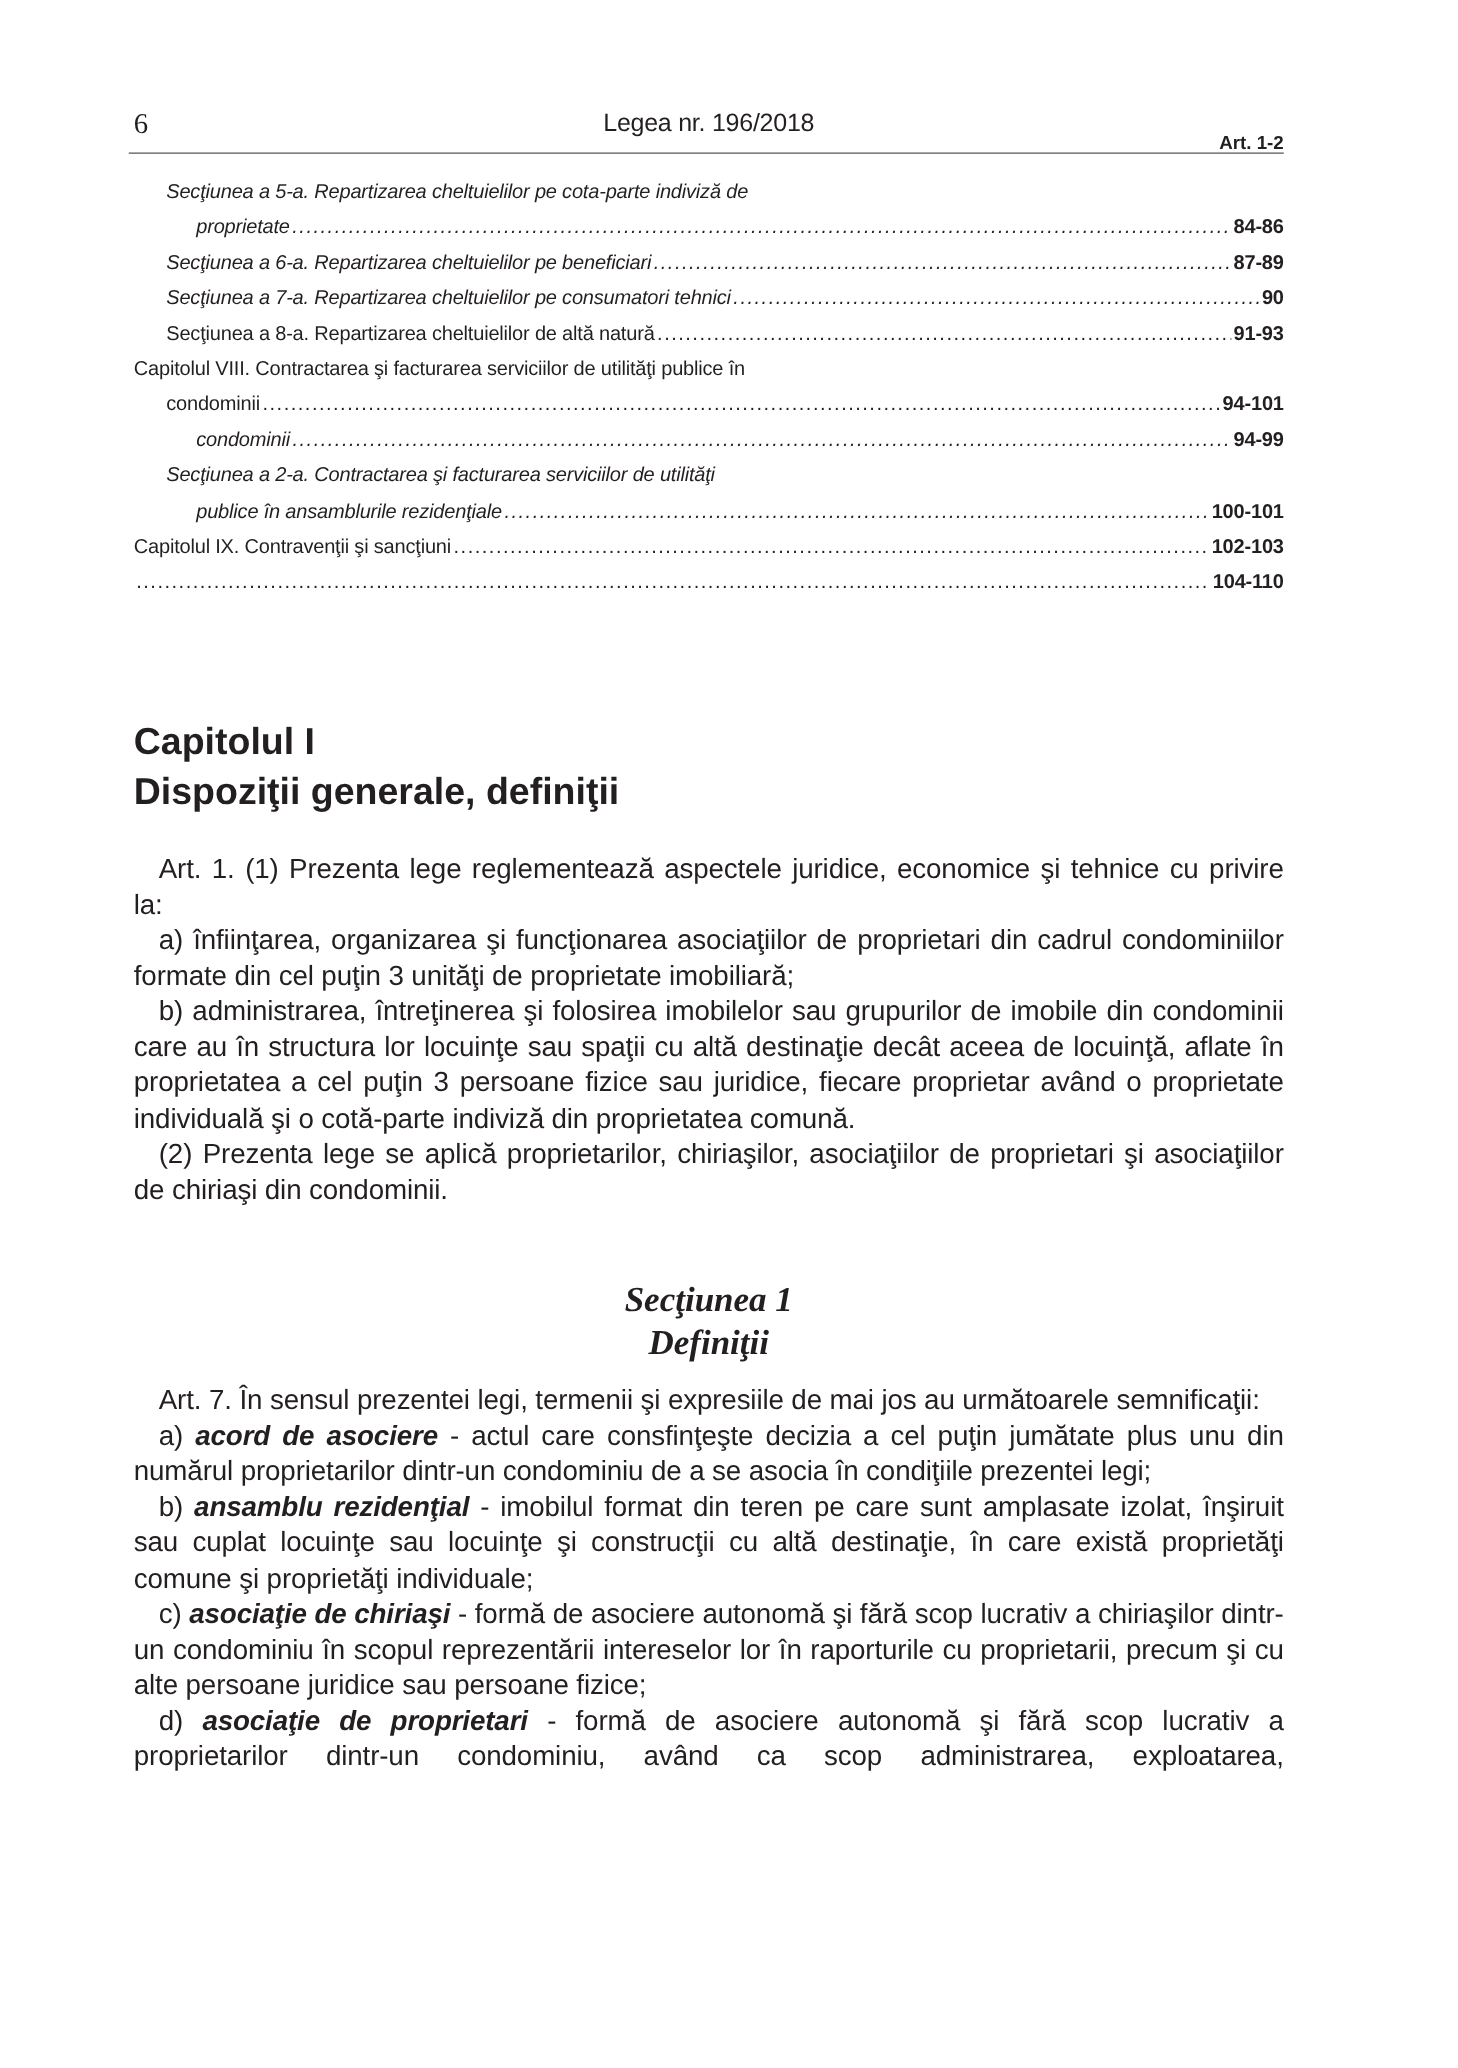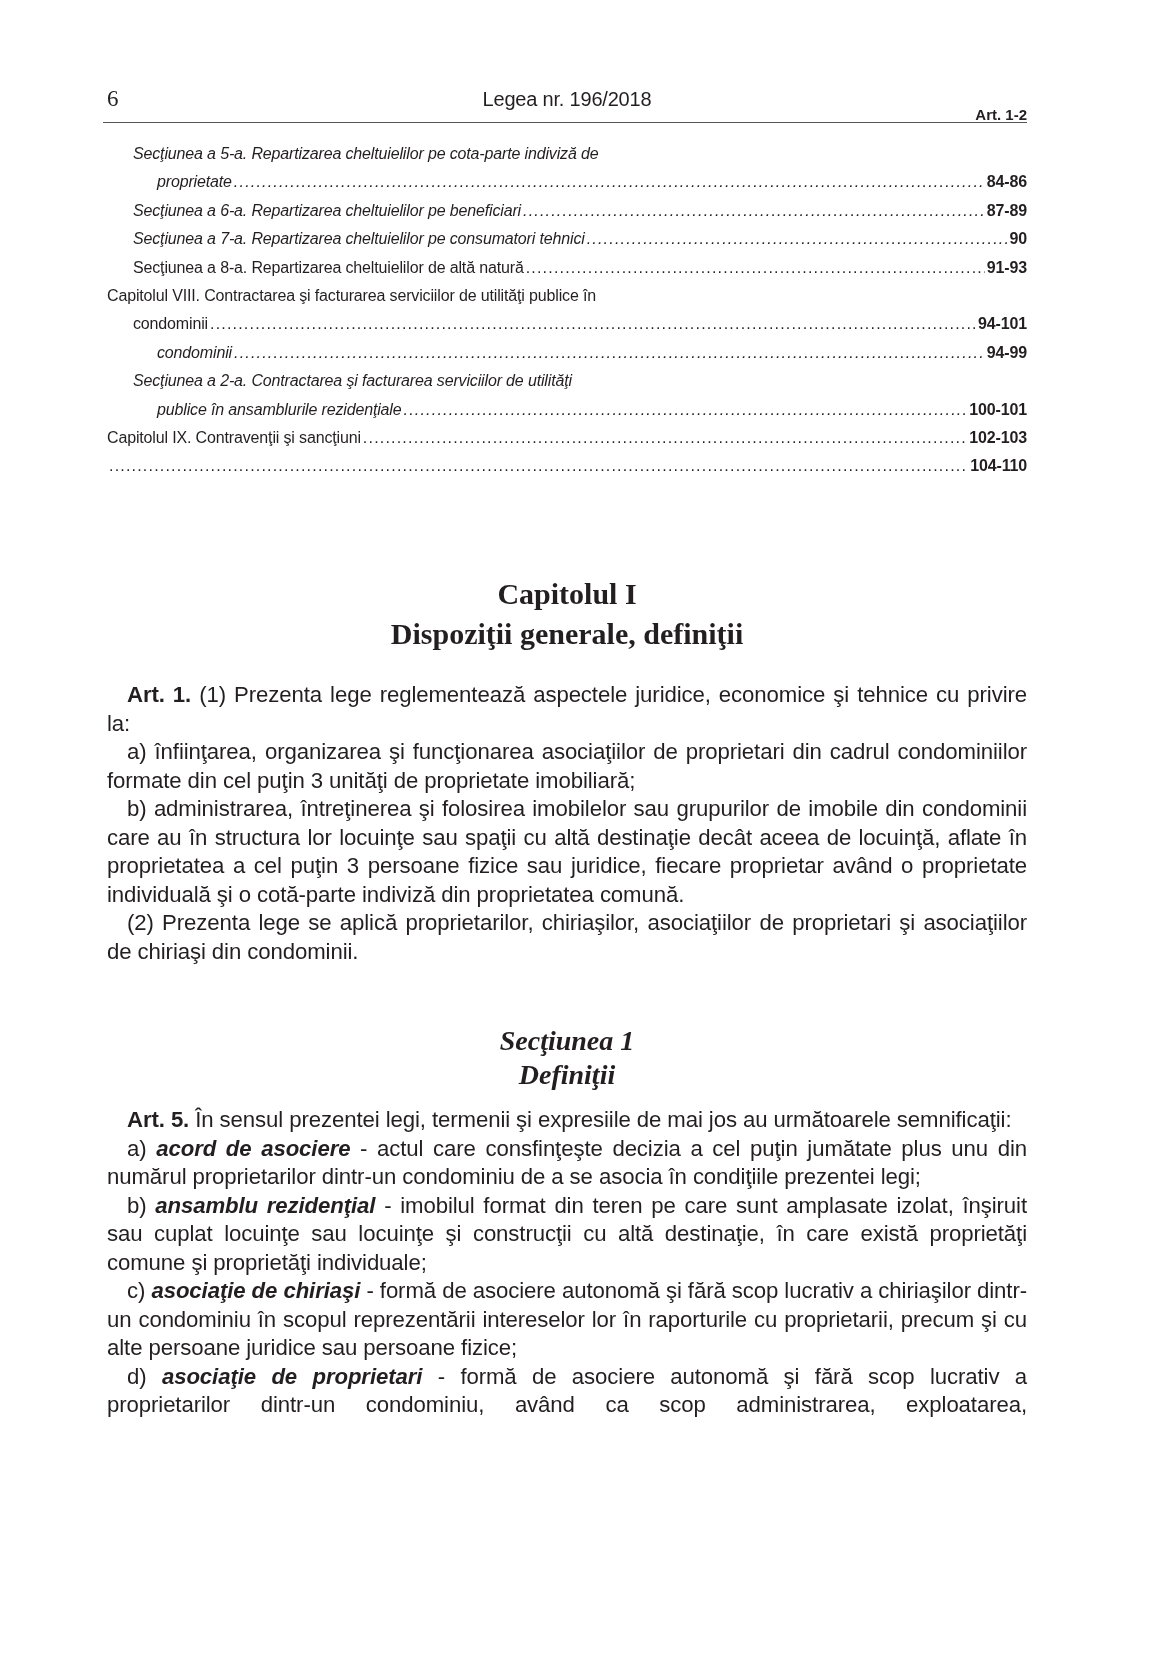--- a/index.html
+++ b/index.html
@@ -30,29 +30,29 @@
     .toc-dots {
       flex: 1 1 auto; overflow: hidden; white-space: nowrap; margin: 0 2px;
       letter-spacing: 1.2px;
     }
     .toc-dots::before {
       content: ".......................................................................................................................................................................................................";
     }
     .toc-pages { flex: 0 0 auto; font-weight: bold; font-style: normal; }
 
     
-    .chapter { position: absolute; left: 0; width: 920px; top: 574px; text-align: center; font-family: Liberation Serif, serif; font-weight: bold; font-size: 30px; line-height: 40px; }
+    .chapter { position: absolute; left: 0; width: 920px; top: 574px; text-align: left; font-family: Liberation Sans, sans-serif; font-weight: bold; font-size: 30px; line-height: 40px; }
 
     
     .body-text { position: absolute; left: 0; width: 920px; font-size: 22.2px; line-height: 28.5px; text-align: justify; letter-spacing: -0.1px; }
     .body-text p { margin: 0; text-indent: 20px; }
     .body-text p.last-left { text-align-last: left; }
     .art1 { top: 681px; }
     .art2 { top: 1106px; }
-    .b { font-weight: bold; margin-top: 24px; }
+    .b { font-weight: normal; margin-top: 24px; }
     .bi { font-weight: bold; font-style: italic; }
 
     .section-heading { position: absolute; left: 0; width: 920px; top: 1024px; text-align: center; font-family: "Liberation Serif", serif; font-style: italic; font-weight: bold; font-size: 28px; line-height: 34px; }
   </style>
 </head>
 <body>
 
 <div class="page">
 
   <div class="running-header">
@@ -138,20 +138,20 @@
     <p class="last-left">b) administrarea, întreţinerea şi folosirea imobilelor sau grupurilor de imobile din condominii care au în structura lor locuinţe sau spaţii cu altă destinaţie decât aceea de locuinţă, aflate în proprietatea a cel puţin 3 persoane fizice sau juridice, fiecare proprietar având o proprietate individuală şi o cotă-parte indiviză din proprietatea comună.</p>
     <p class="last-left">(2) Prezenta lege se aplică proprietarilor, chiriaşilor, asociaţiilor de proprietari şi asociaţiilor de chiriaşi din condominii.</p>
   </div>
 
   <div class="section-heading">
     <div>Secţiunea 1</div>
     <div>Definiţii</div>
   </div>
 
   <div class="body-text art2">
-    <p class="last-left"><span class="b">Art. 5.</span><span> În sensul prezentei legi, termenii şi expresiile de mai jos au următoarele semnificaţii:</span></p>
+    <p class="last-left"><span class="b">Art. 7.</span><span> În sensul prezentei legi, termenii şi expresiile de mai jos au următoarele semnificaţii:</span></p>
     <p class="last-left"><span>a) </span><span class="bi">acord de asociere</span><span> - actul care consfinţeşte decizia a cel puţin jumătate plus unu din numărul proprietarilor dintr-un condominiu de a se asocia în condiţiile prezentei legi;</span></p>
     <p class="last-left"><span>b) </span><span class="bi">ansamblu rezidenţial</span><span> - imobilul format din teren pe care sunt amplasate izolat, înşiruit sau cuplat locuinţe sau locuinţe şi construcţii cu altă destinaţie, în care există proprietăţi comune şi proprietăţi individuale;</span></p>
     <p class="last-left"><span>c) </span><span class="bi">asociaţie de chiriaşi</span><span> - formă de asociere autonomă şi fără scop lucrativ a chiriaşilor dintr-un condominiu în scopul reprezentării intereselor lor în raporturile cu proprietarii, precum şi cu alte persoane juridice sau persoane fizice;</span></p>
     <p style="text-align-last: justify;"><span>d) </span><span class="bi">asociaţie de proprietari</span><span> - formă de asociere autonomă şi fără scop lucrativ a proprietarilor dintr-un condominiu, având ca scop administrarea, exploatarea,</span></p>
   </div>
 
 </div>
 
 </body></html>

